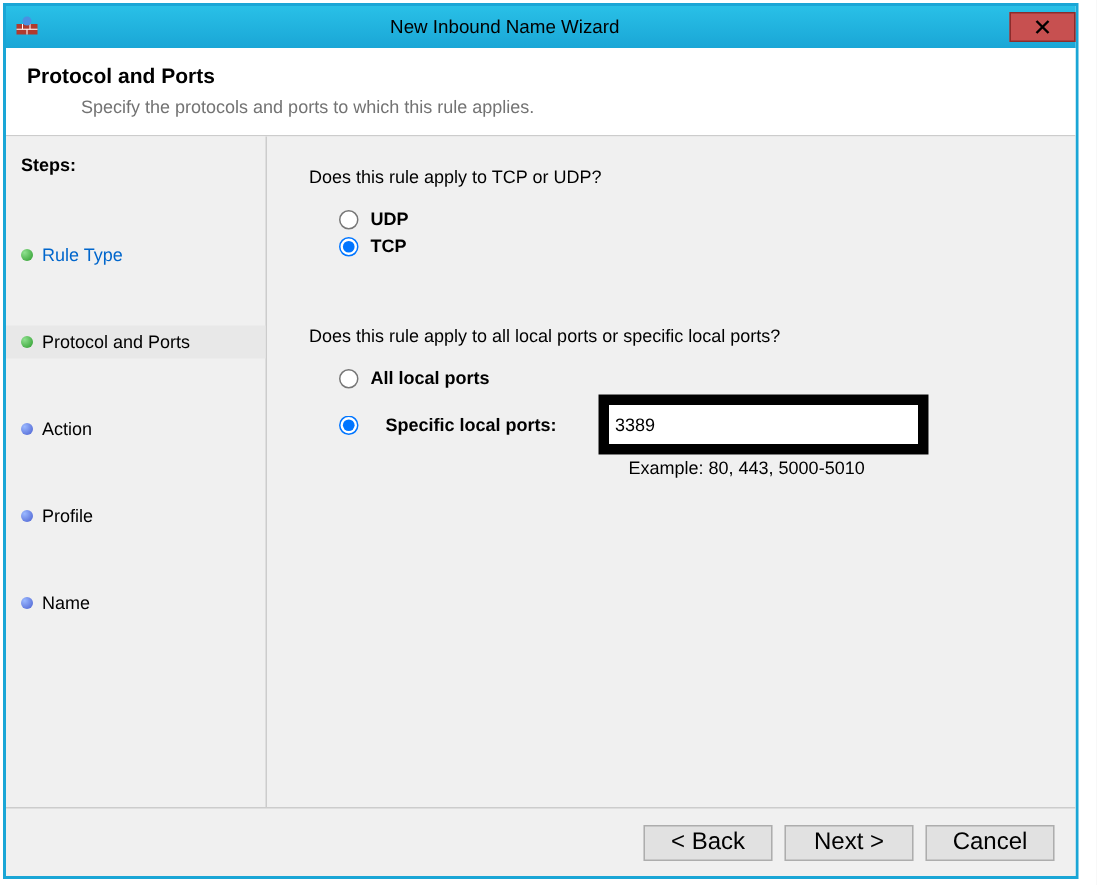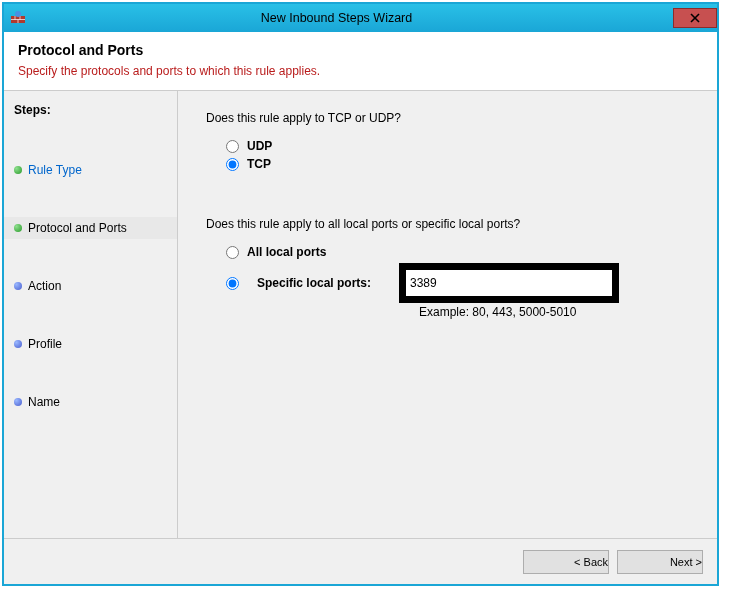--- a/index.html
+++ b/index.html
@@ -51,21 +51,22 @@
     border-bottom: 1px solid #ccc;
   }
   .header-section h1 {
     font-size: 14px;
     font-weight: bold;
     color: #000;
     margin-bottom: 6px;
   }
   .header-section p {
     font-size: 12px;
-    color: #b91c1c;
+    color: #737373;
+    margin-left: 36px;
   }
 
   .body-area {
     flex: 1;
     display: flex;
     background: #f0f0f0;
   }
 
   .sidebar {
     width: 174px;
@@ -148,42 +149,41 @@
     align-items: center;
     justify-content: flex-end;
     padding-right: 14px;
     gap: 8px;
   }
   .btn {
     width: 86px;
     height: 24px;
     background: #e1e1e1;
     border: 1px solid #adadad;
-    font-size: 11px;
+    font-size: 16px;
     cursor: pointer;
-    text-align: right;
   }
 </style>
 </head>
 <body>
 
 <div class="window">
 
   <div class="titlebar">
     <span class="app-icon">
       <svg width="16" height="16" viewBox="0 0 16 16">
         <rect x="1" y="6" width="14" height="7" fill="#b03a2e"></rect>
         <line x1="1" y1="9.5" x2="15" y2="9.5" stroke="#fff" stroke-width="0.7"></line>
         <line x1="5" y1="6" x2="5" y2="9.5" stroke="#fff" stroke-width="0.7"></line>
         <line x1="10" y1="6" x2="10" y2="9.5" stroke="#fff" stroke-width="0.7"></line>
         <line x1="8" y1="9.5" x2="8" y2="13" stroke="#fff" stroke-width="0.7"></line>
         <circle cx="8" cy="4" r="3" fill="#4a90e2"></circle>
       </svg>
     </span>
-    <span class="title">New Inbound Steps Wizard</span>
+    <span class="title">New Inbound Name Wizard</span>
     <div class="close">
       <svg width="10" height="10" viewBox="0 0 10 10">
         <line x1="1" y1="1" x2="9" y2="9" stroke="#000" stroke-width="1.6"></line>
         <line x1="9" y1="1" x2="1" y2="9" stroke="#000" stroke-width="1.6"></line>
       </svg>
     </div>
   </div>
 
   <div class="header-section">
     <h1>Protocol and Ports</h1>
@@ -247,15 +247,16 @@
         <input type="text" class="ports-input" value="3389" style="">
       </div>
       <div class="example">Example: 80, 443, 5000-5010</div>
 
     </div>
   </div>
 
   <div class="footer">
     <button class="btn">&lt; Back</button>
     <button class="btn">Next &gt;</button>
+    <button class="btn">Cancel</button>
   </div>
 
 </div>
 
 </body></html>

